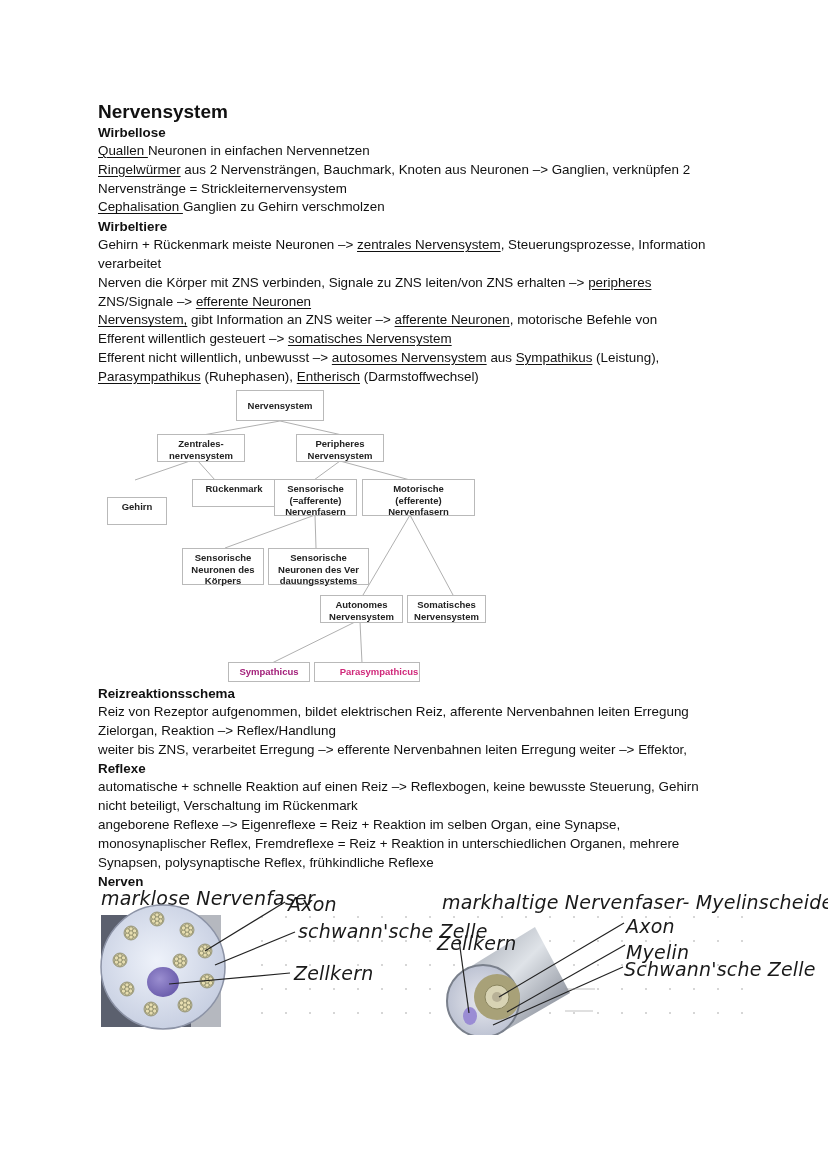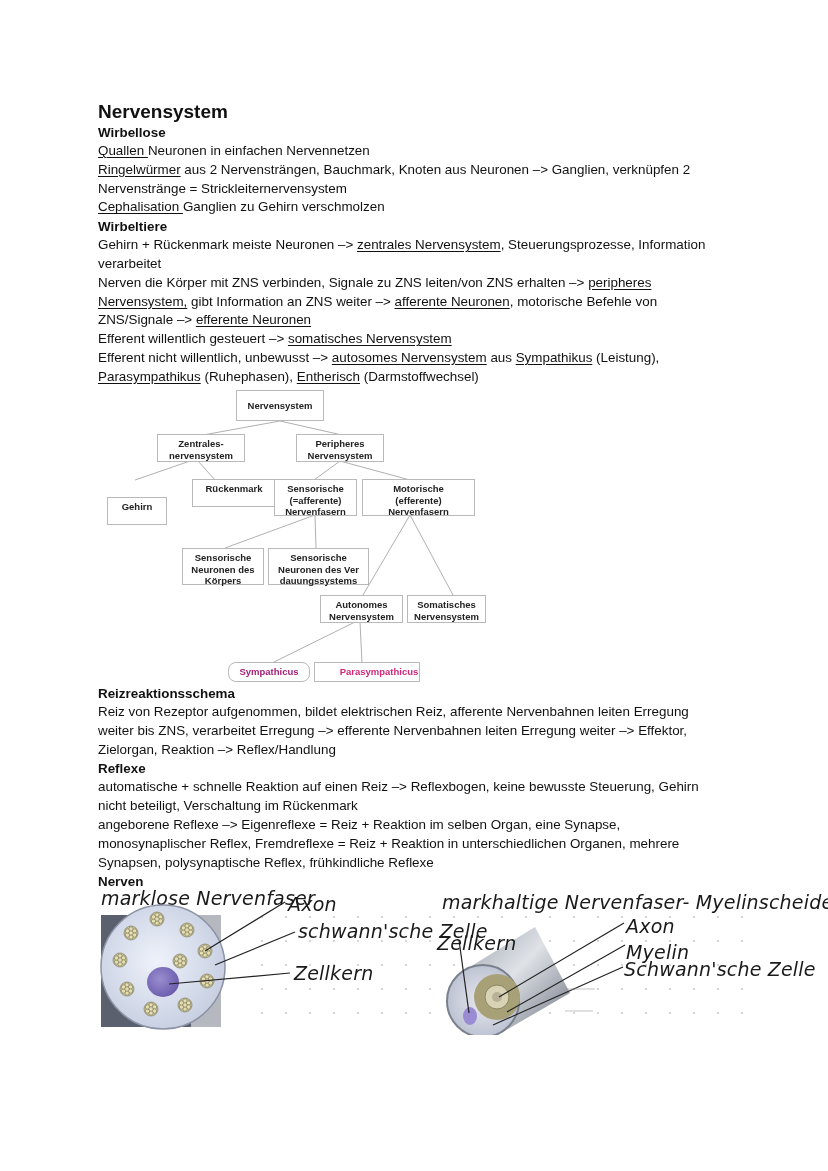--- a/index.html
+++ b/index.html
@@ -38,22 +38,22 @@
   <div class="h2" style="margin-top:-1px">Wirbellose</div>
   <p class="p"><span class="u">Quallen </span><span>Neuronen in einfachen Nervennetzen</span></p>
   <p class="p"><span class="u">Ringelwürmer</span><span> aus 2 Nervensträngen, Bauchmark, Knoten aus Neuronen –&gt; Ganglien, verknüpfen 2</span></p>
   <p class="p"><span>Nervenstränge = Strickleiternervensystem</span></p>
   <p class="p"><span class="u">Cephalisation </span><span>Ganglien zu Gehirn verschmolzen</span></p>
 
   <div class="h2">Wirbeltiere</div>
   <p class="p"><span>Gehirn + Rückenmark meiste Neuronen –&gt; </span><span class="u">zentrales Nervensystem</span><span>, Steuerungsprozesse, Information</span></p>
   <p class="p"><span>verarbeitet</span></p>
   <p class="p"><span>Nerven die Körper mit ZNS verbinden, Signale zu ZNS leiten/von ZNS erhalten –&gt; </span><span class="u">peripheres</span></p>
+  <p class="p"><span>ZNS/Signale –&gt; </span><span class="u">efferente Neuronen</span></p>
   <p class="p"><span class="u">Nervensystem,</span><span> gibt Information an ZNS weiter –&gt; </span><span class="u">afferente Neuronen</span><span>, motorische Befehle von</span></p>
-  <p class="p"><span>ZNS/Signale –&gt; </span><span class="u">efferente Neuronen</span></p>
   <p class="p"><span>Efferent willentlich gesteuert –&gt; </span><span class="u">somatisches Nervensystem</span></p>
   <p class="p"><span>Efferent nicht willentlich, unbewusst –&gt; </span><span class="u">autosomes Nervensystem</span><span> aus </span><span class="u">Sympathikus</span><span> (Leistung),</span></p>
   <p class="p"><span class="u">Parasympathikus</span><span> (Ruhephasen), </span><span class="u">Entherisch</span><span> (Darmstoffwechsel)</span></p>
 </div>
 
 <div class="chart">
   <svg width="828" height="1171" style="position:absolute;left:0;top:0">
     <g stroke="#b0b0b0" stroke-width="1" fill="none">
       <line x1="280" y1="421" x2="203" y2="435"></line>
       <line x1="280" y1="421" x2="342" y2="435"></line>
@@ -82,33 +82,33 @@
 
   <div class="box" style="left:274px;top:479px;width:83px;height:37px;"><span>Sensorische</span><br><span>(=afferente)</span><br><span>Nervenfasern</span></div>
   <div class="box" style="left:362px;top:479px;width:113px;height:37px;"><span>Motorische</span><br><span>(efferente)</span><br><span>Nervenfasern</span></div>
 
   <div class="box" style="left:182px;top:548px;width:82px;height:37px;"><span>Sensorische</span><br><span>Neuronen des</span><br><span>Körpers</span></div>
   <div class="box" style="left:268px;top:548px;width:101px;height:37px;"><span>Sensorische</span><br><span>Neuronen des Ver</span><br><span>dauungssystems</span></div>
 
   <div class="box" style="left:320px;top:595px;width:83px;height:28px;"><span>Autonomes</span><br><span>Nervensystem</span></div>
   <div class="box" style="left:407px;top:595px;width:79px;height:28px;"><span>Somatisches</span><br><span>Nervensystem</span></div>
 
-  <div class="box center-v pink1" style="left:228px;top:662px;width:82px;height:20px;border-radius:8px;">
+  <div class="box center-v pink1" style="left:228px;top:662px;width:82px;height:20px;">
       <span>Sympathicus</span>
     </div>
   <div class="box center-v pink2" style="left:314px;top:662px;width:106px;height:20px;">
       <span>Parasympathicus</span>
     </div>
 </div>
 
 <div class="page" style="top:684px">
   <div class="h2">Reizreaktionsschema</div>
   <p class="p">Reiz von Rezeptor aufgenommen, bildet elektrischen Reiz, afferente Nervenbahnen leiten Erregung</p>
+  <p class="p">Zielorgan, Reaktion –&gt; Reflex/Handlung</p>
   <p class="p">weiter bis ZNS, verarbeitet Erregung –&gt; efferente Nervenbahnen leiten Erregung weiter –&gt; Effektor,</p>
-  <p class="p">Zielorgan, Reaktion –&gt; Reflex/Handlung</p>
 
   <div class="h2">Reflexe</div>
   <p class="p">automatische + schnelle Reaktion auf einen Reiz –&gt; Reflexbogen, keine bewusste Steuerung, Gehirn</p>
   <p class="p">nicht beteiligt, Verschaltung im Rückenmark</p>
   <p class="p">angeborene Reflexe –&gt; Eigenreflexe = Reiz + Reaktion im selben Organ, eine Synapse,</p>
   <p class="p">monosynaplischer Reflex, Fremdreflexe = Reiz + Reaktion in unterschiedlichen Organen, mehrere</p>
   <p class="p">Synapsen, polysynaptische Reflex, frühkindliche Reflexe</p>
 
   <div class="h2">Nerven</div>
 </div>

